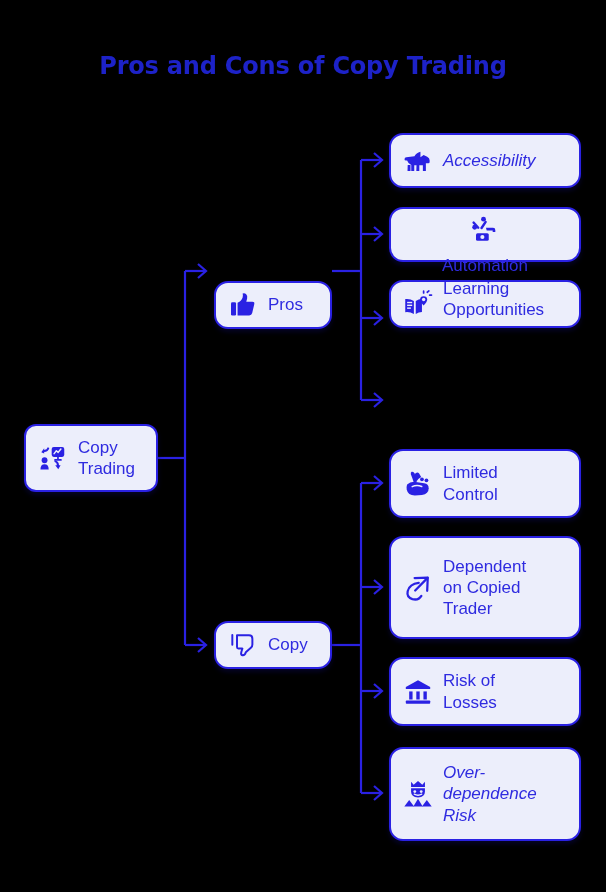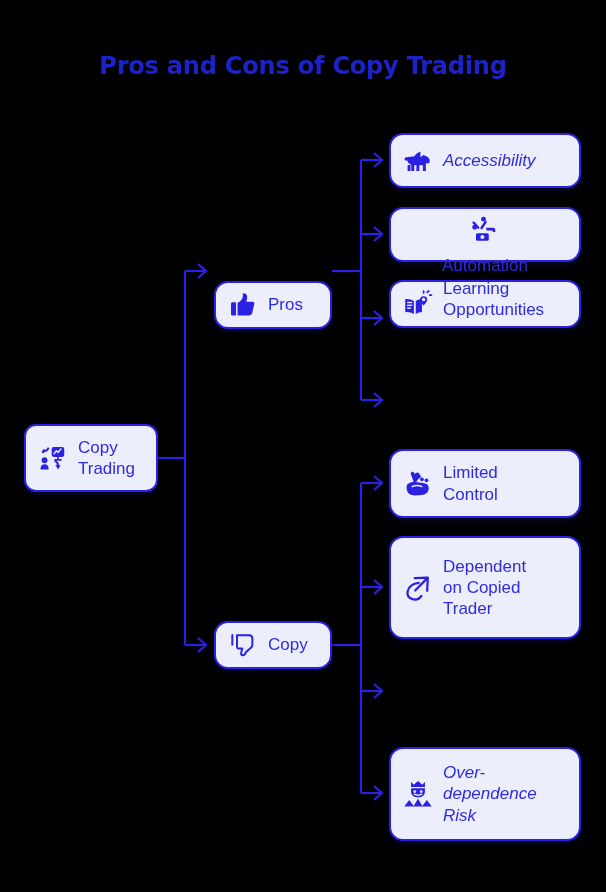--- a/index.html
+++ b/index.html
@@ -237,20 +237,33 @@
         <path d="M16.8 10.6 Q7.0 11.8 5.0 19.4 Q3.6 25.6 10.0 27.8 Q16.4 29.6 19.6 24.4"></path>
         <path d="M12.4 5.4 L26.4 5.0 L25.8 19.0"></path>
         <path d="M26.2 5.2 L13.0 18.6"></path>
       </g>
     </svg>
     <span class="label">Dependent
 on Copied
 Trader</span>
   </div>
 
+  <div class="node leaf n7">
+    <svg class="icon" viewBox="0 0 32 32">
+      <g fill="#2a21e3">
+        <path d="M16 3.4 L29.0 10.6 L29.0 12.8 L3.0 12.8 L3.0 10.6 Z"></path>
+        <rect x="6.6" y="15.4" width="3.6" height="8.6"></rect>
+        <rect x="14.2" y="15.4" width="3.6" height="8.6"></rect>
+        <rect x="21.8" y="15.4" width="3.6" height="8.6"></rect>
+        <rect x="3.0" y="25.0" width="26.0" height="3.6" rx="0.8"></rect>
+      </g>
+    </svg>
+    <span class="label">Risk of
+Losses</span>
+  </div>
 
   <div class="node leaf n8">
     <svg class="icon" viewBox="0 0 32 32">
       <g fill="#2a21e3">
         <path d="M8.6 3.0 L11.4 6.0 L16.0 2.2 L20.6 6.0 L23.4 3.0 L23.4 8.4 L8.6 8.4 Z"></path>
         <path d="M8.6 9.8 L23.4 9.8 L23.4 13.4 Q23.4 19.6 16.0 19.6 Q8.6 19.6 8.6 13.4 Z"></path>
         <circle cx="12.6" cy="13.4" r="1.5" fill="#eceefb"></circle>
         <circle cx="19.4" cy="13.4" r="1.5" fill="#eceefb"></circle>
         <path d="M12.0 16.2 Q16.0 18.4 20.0 16.2" stroke="#eceefb" stroke-width="1.4" fill="none" stroke-linecap="round"></path>
         <path d="M16.0 21.0 L21.0 29.4 L11.0 29.4 Z"></path>

